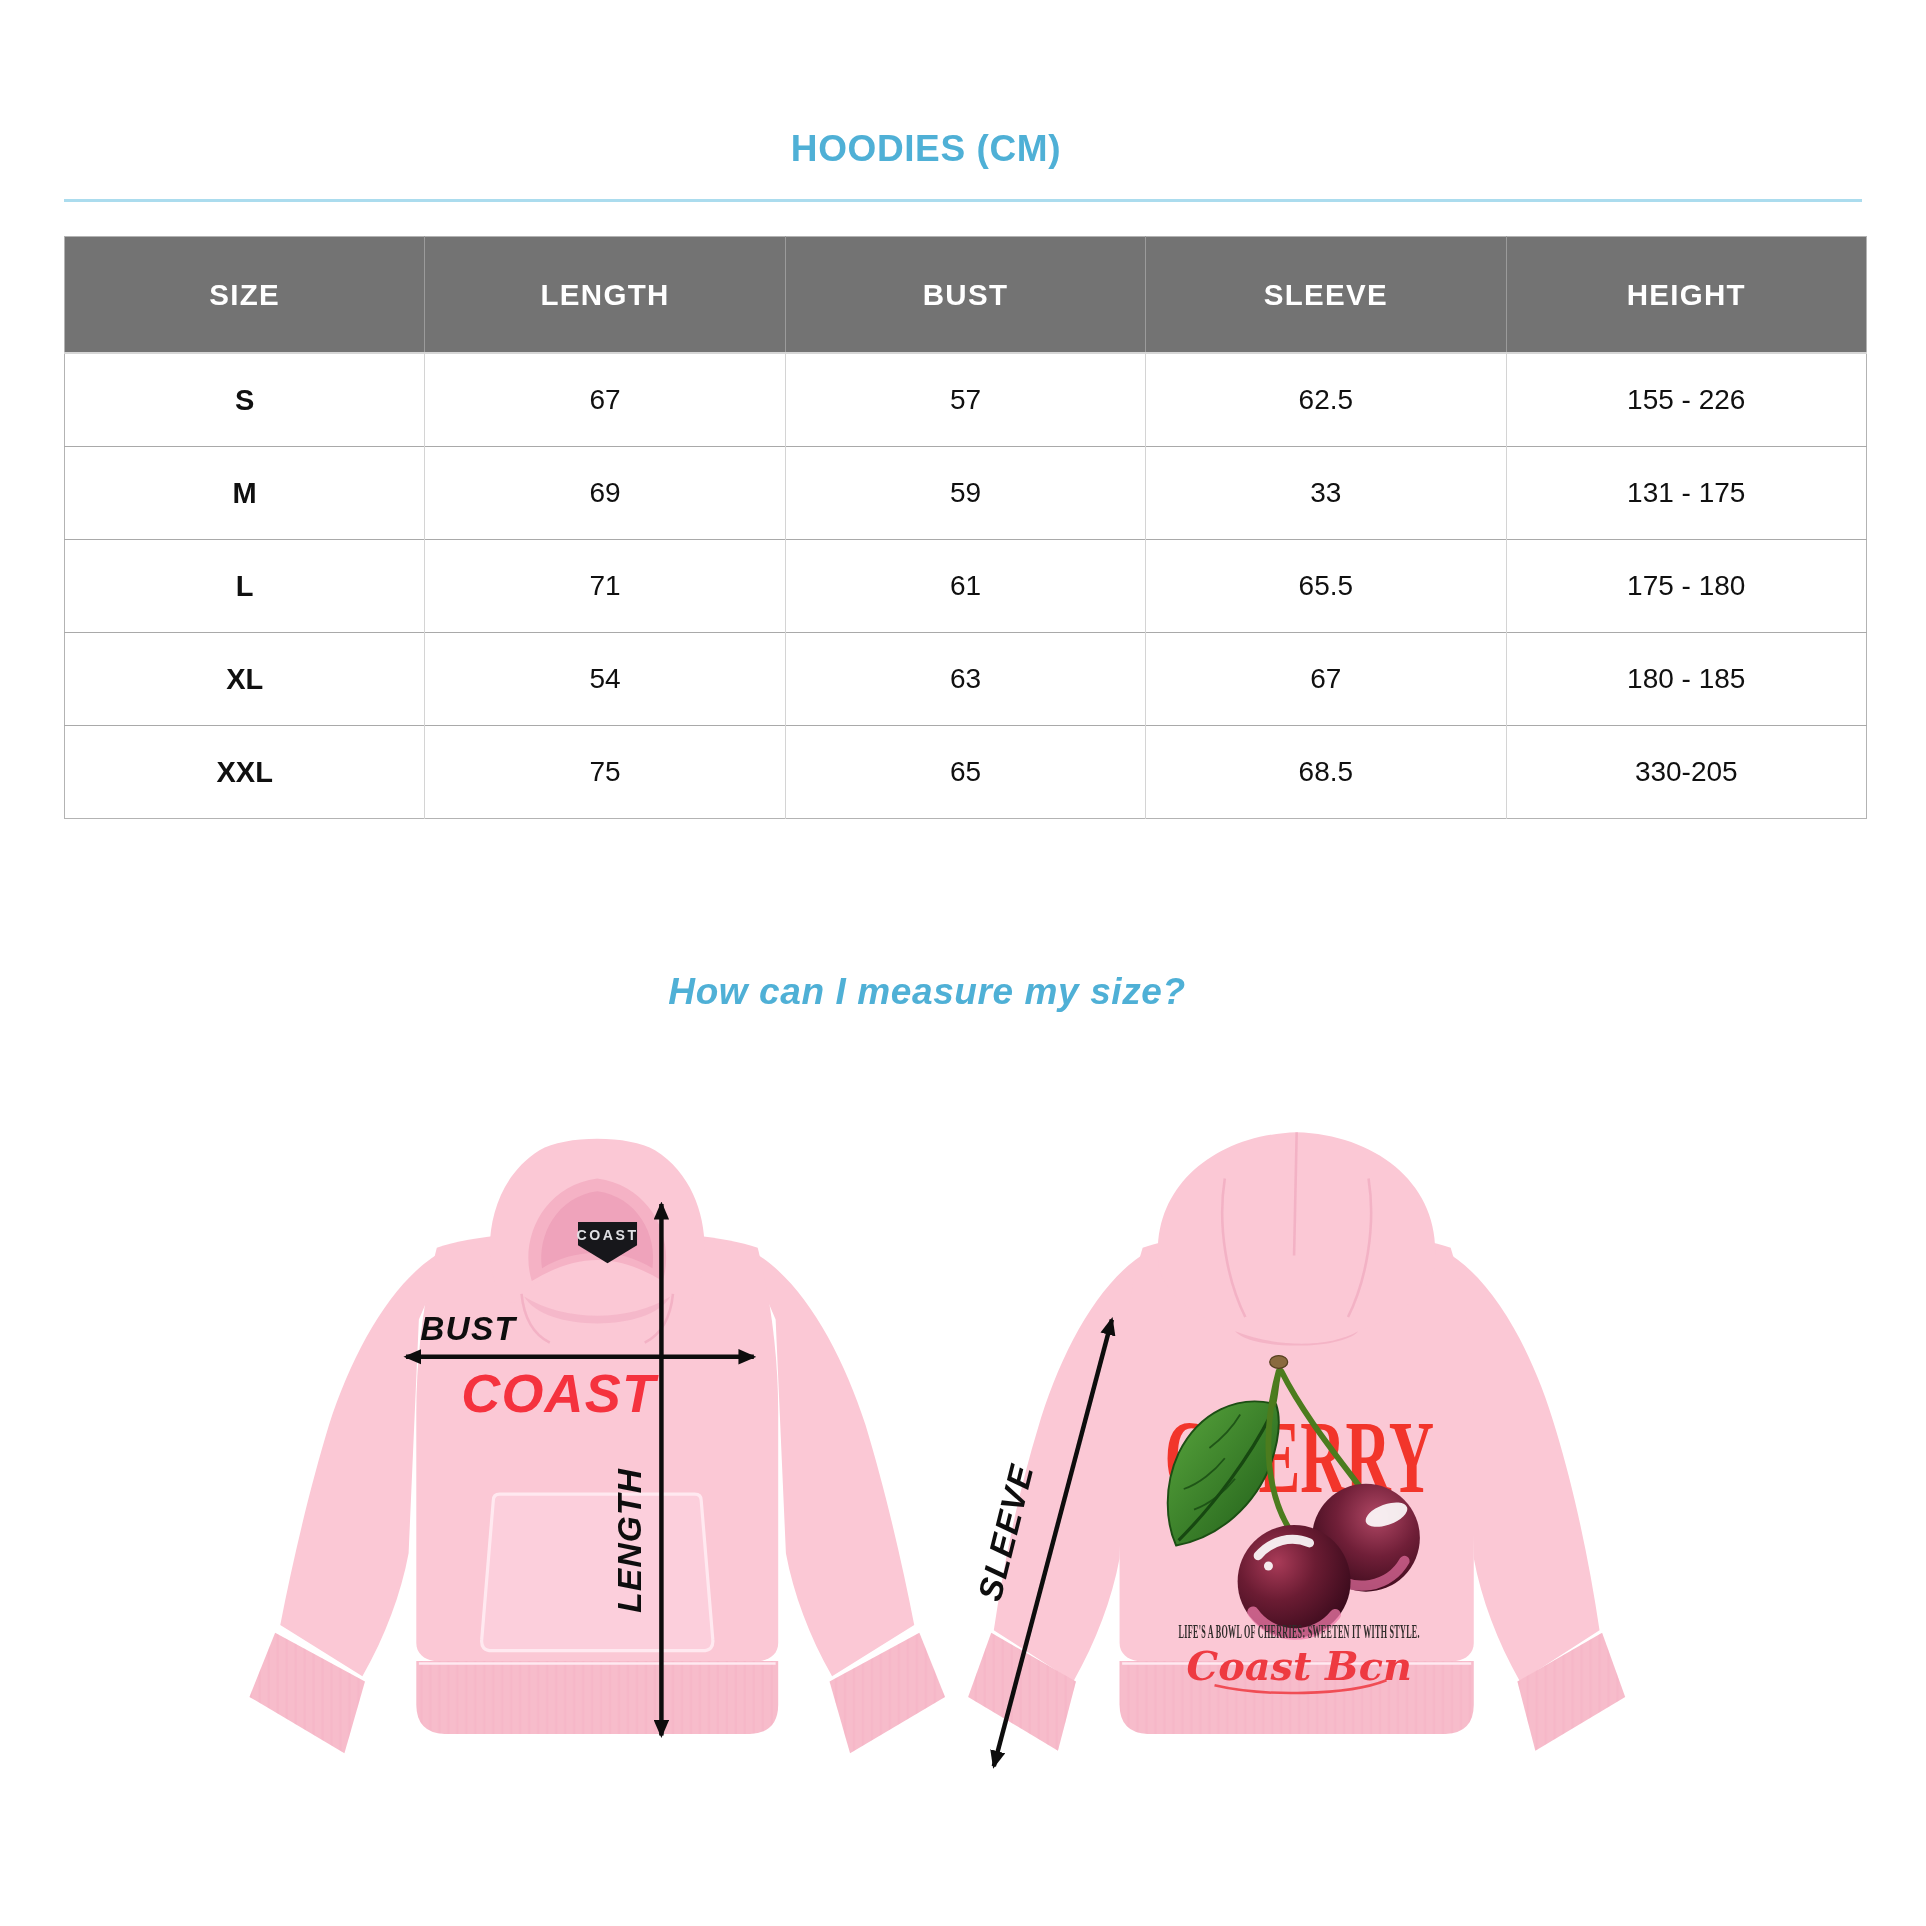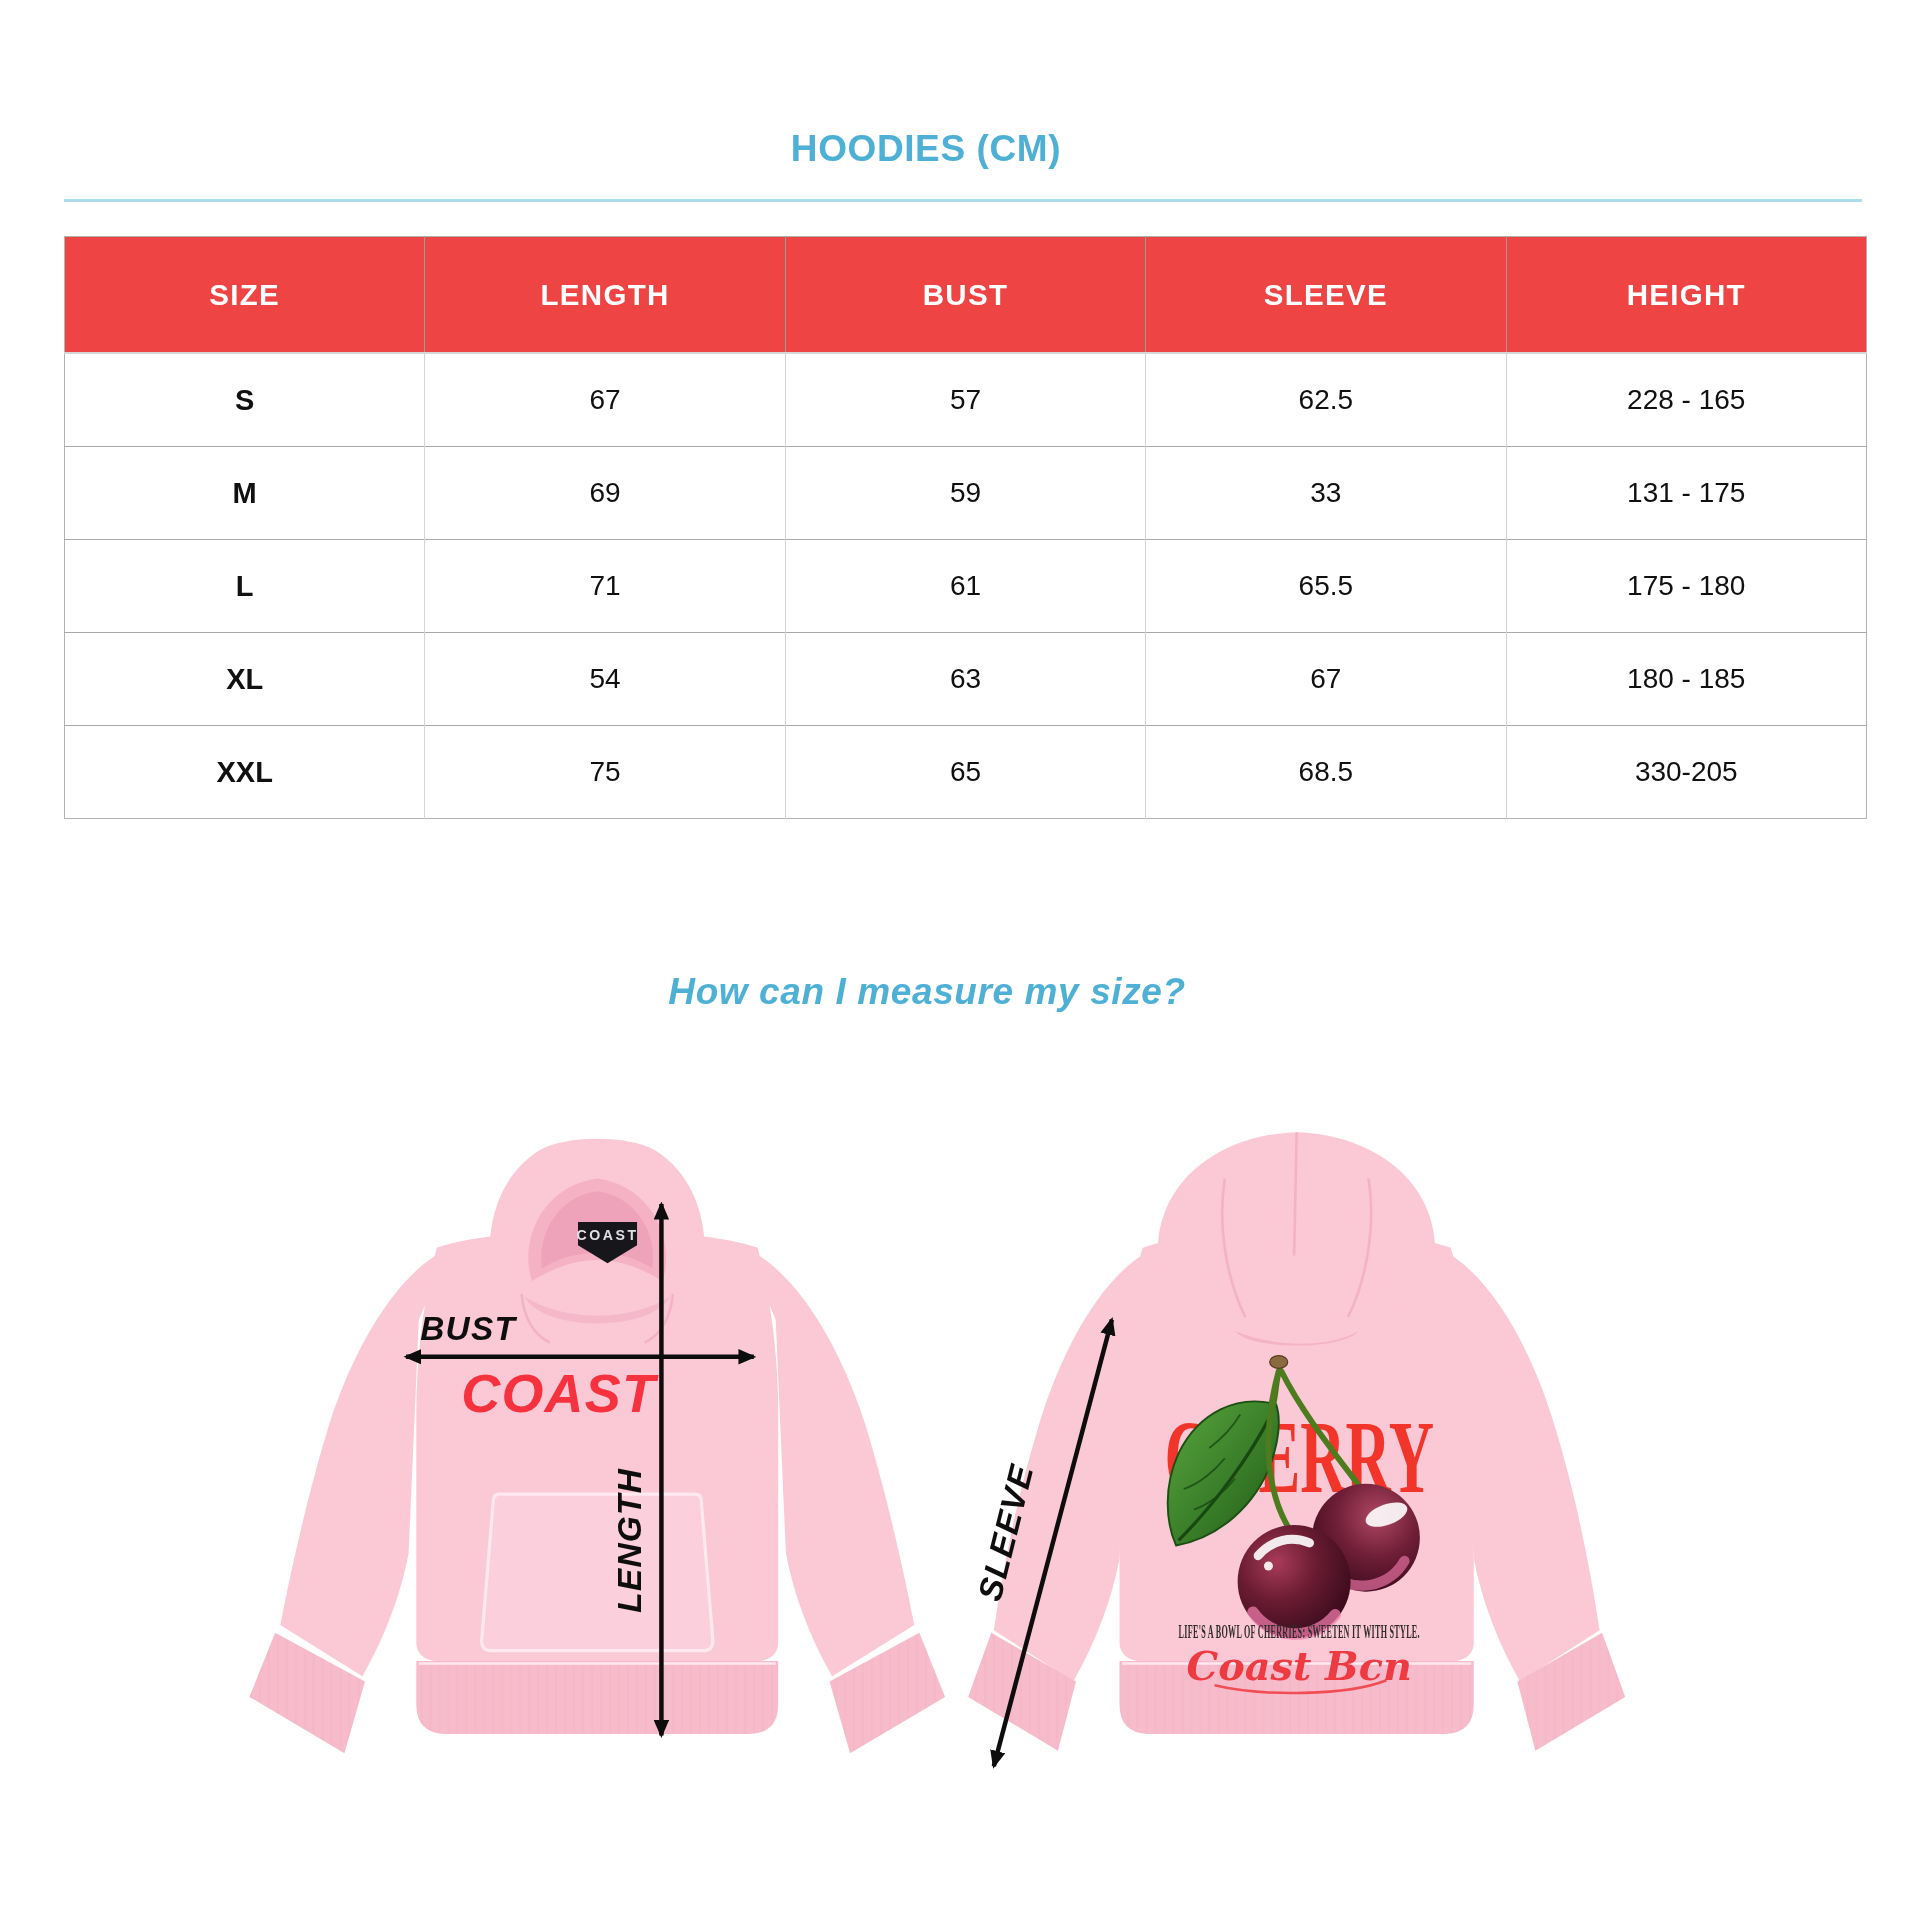--- a/index.html
+++ b/index.html
@@ -5,21 +5,21 @@
   html,body{margin:0;padding:0;background:#fff}
   #canvas{position:relative;width:1926px;height:1926px;background:#fff;overflow:hidden;
           font-family:"Liberation Sans",sans-serif;color:#111}
 
   .title{position:absolute;left:0;top:128px;width:1852px;text-align:center;
          font-size:37px;font-weight:700;letter-spacing:0.6px;color:#4fb0d6}
   .divider{position:absolute;left:64px;top:199px;width:1798px;height:2.6px;background:#abdcee}
 
   table.size{position:absolute;left:64px;top:236px;width:1803px;border-collapse:collapse;
              table-layout:fixed;border:1.3px solid #b3b3b3}
-  table.size th{height:113px;background:#ef4444;color:#fff;font-size:29.5px;font-weight:700;
+  table.size th{height:113px;background:#737373;color:#fff;font-size:29.5px;font-weight:700;
                 letter-spacing:1.3px;text-align:center;vertical-align:middle;
                 border-left:1.3px solid #9b9b9b;border-bottom:2.6px solid #d6d6d6}
   table.size th:first-child{border-left:none}
   table.size td{height:90px;font-size:28px;color:#101010;text-align:center;vertical-align:middle;
                 background:#fff;border-left:1.3px solid #d4d4d4;border-top:1.9px solid #a9a9a9}
   table.size td:first-child{font-weight:700;font-size:29px;border-left:none}
   table.size tbody tr:first-child td{border-top:none}
 
   .question{position:absolute;left:0;top:971px;width:1854px;text-align:center;
             font-style:italic;font-weight:700;font-size:37px;color:#4fb0d6;letter-spacing:0.6px}
@@ -54,21 +54,21 @@
         <th>SLEEVE</th>
         <th>HEIGHT</th>
       </tr>
     </thead>
     <tbody>
       <tr>
         <td>S</td>
         <td>67</td>
         <td>57</td>
         <td>62.5</td>
-        <td>228 - 165</td>
+        <td>155 - 226</td>
       </tr>
       <tr>
         <td>M</td>
         <td>69</td>
         <td>59</td>
         <td>33</td>
         <td>131 - 175</td>
       </tr>
       <tr>
         <td>L</td>

